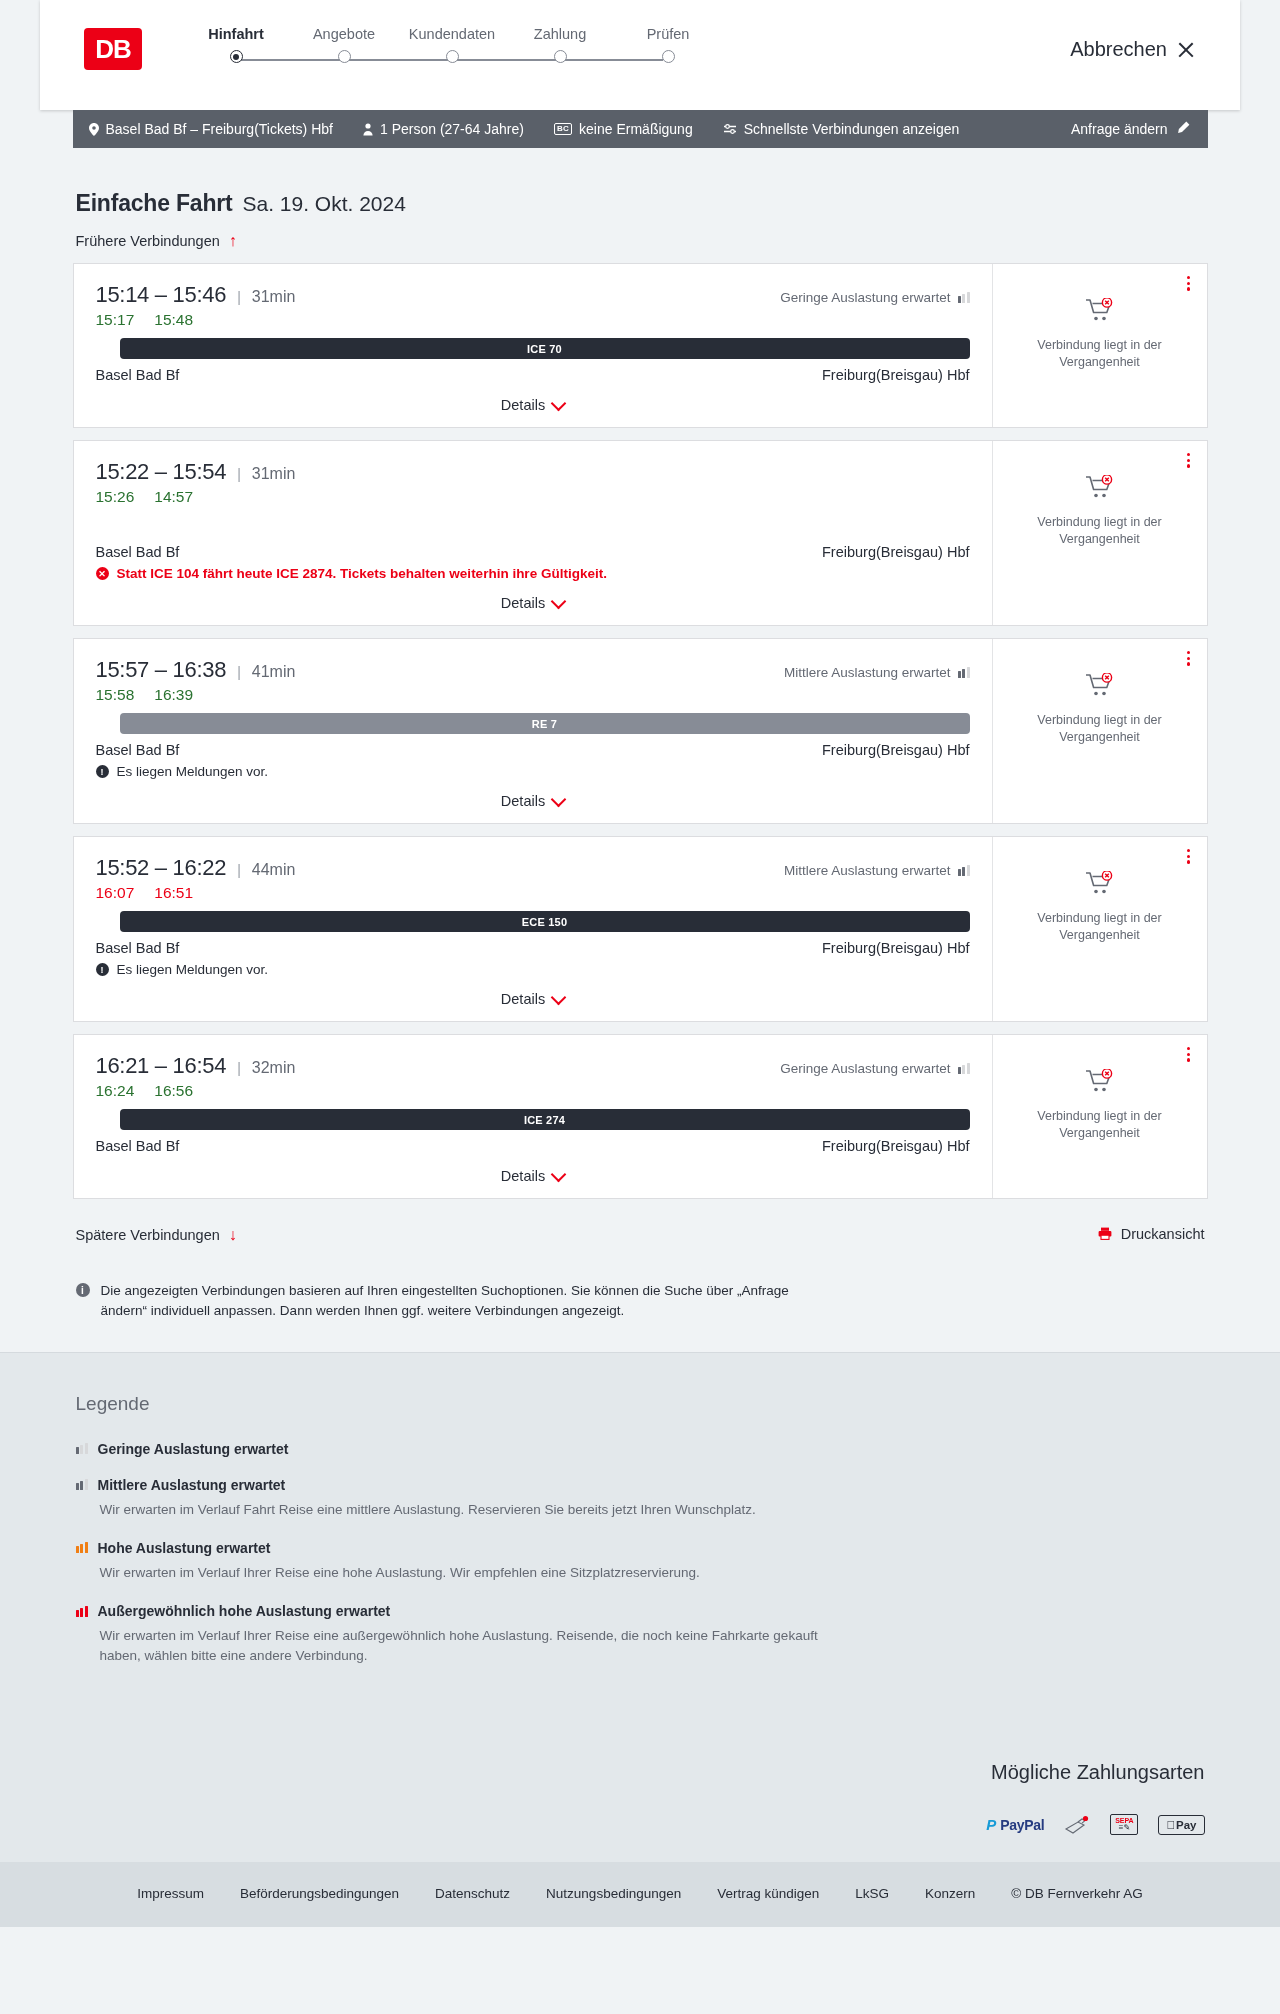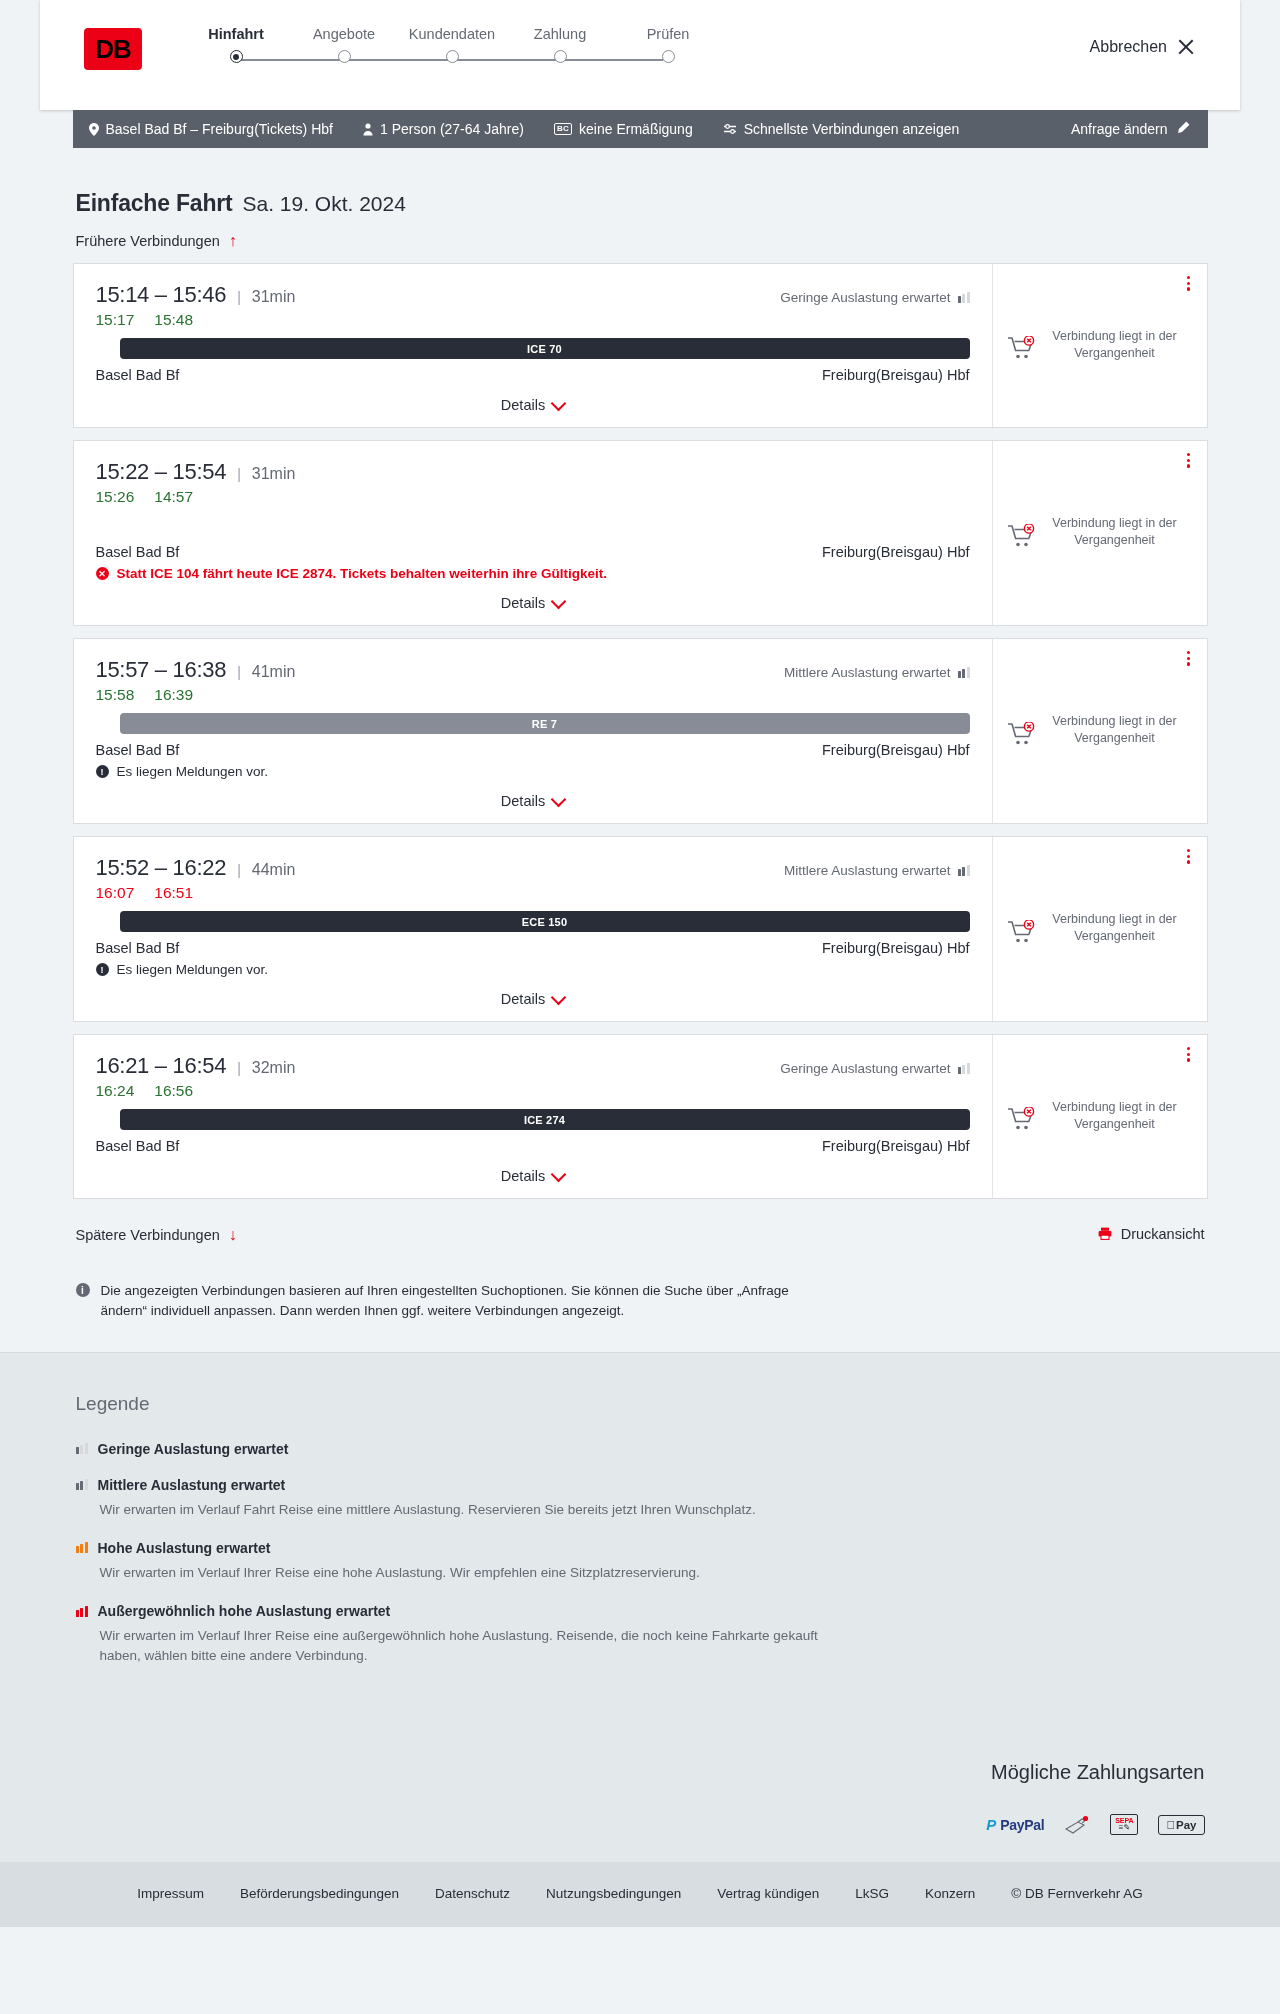--- a/index.html
+++ b/index.html
@@ -26,21 +26,21 @@
   }
   .db-logo {
     width: 58px; height: 42px;
     background: #ec0016;
     border-radius: 4px;
     margin: 28px 0 0 44px;
     display:flex; align-items:center; justify-content:center;
     flex: none;
   }
   .db-logo span {
-    color:#000000; font-weight:700; font-size:26px; letter-spacing:-1px;
+    color:#ffffff; font-weight:700; font-size:26px; letter-spacing:-1px;
     font-family:"Liberation Sans", sans-serif;
   }
 
   .stepper {
     margin-left: 40px;
     margin-top: 26px;
     position: relative;
     width: 540px;
   }
   .step-labels { display:flex; }
@@ -70,21 +70,21 @@
   .dot.active { border-color:#282d37; }
   .dot.active::after {
     content:''; position:absolute; left:50%; top:50%;
     transform:translate(-50%,-50%);
     width:6px; height:6px; border-radius:50%; background:#282d37;
   }
 
   .cancel-btn {
     margin-left:auto; margin-right:46px; margin-top:38px;
     display:flex; align-items:center; gap:10px;
-    font-size:16px; color:#282d37; cursor:pointer;
+    font-size:20px; color:#282d37; cursor:pointer;
   }
   .x-icon { width:17px; height:17px; position:relative; display:inline-block; }
   .x-icon::before, .x-icon::after {
     content:''; position:absolute; left:50%; top:50%;
     width:19px; height:2.2px; background:#282d37;
   }
   .x-icon::before { transform:translate(-50%,-50%) rotate(45deg); }
   .x-icon::after  { transform:translate(-50%,-50%) rotate(-45deg); }
 
   
@@ -148,21 +148,21 @@
   }
   .conn-left {
     flex: 1 1 auto;
     padding: 18px 22px 10px 22px;
     border-right:1px solid #e3e4e6;
     min-width:0;
   }
   .conn-right {
     flex: 0 0 214px;
     padding: 12px 14px 14px 14px;
-    display:flex; align-items:center;
+    display:flex; flex-direction:column; align-items:center;
     position:relative;
   }
   .kebab {
     position:absolute; right:16px; top:12px;
     width:4px; cursor:pointer;
     display:flex; flex-direction:column; gap:2.5px; align-items:center;
   }
   .kebab i { width:3.2px; height:3.2px; border-radius:50%; background:#ec0016; display:block; }
 
   .row-times {

